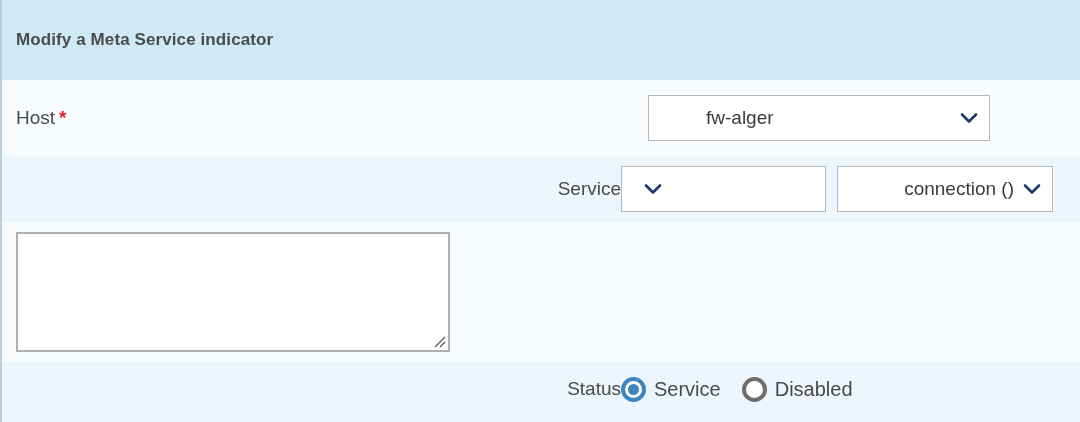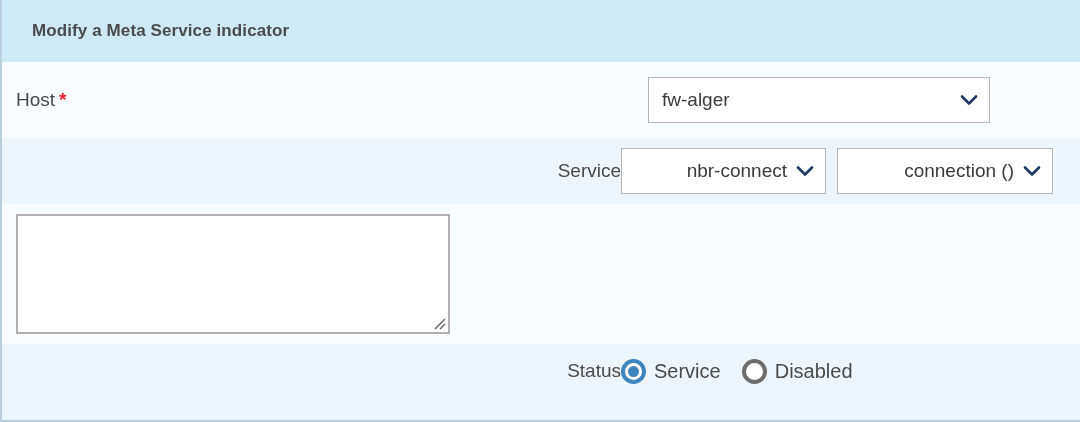--- a/index.html
+++ b/index.html
@@ -15,25 +15,25 @@
     position: relative;
     width: 1080px;
     height: 422px;
     box-sizing: border-box;
     border-left: 2px solid #b9cfdd;
     background: #f7fcfe;
     overflow: hidden;
   }
   
   .panel-header {
-    height: 62px;
+    height: 80px;
     background: #cfe9f5;
     display: flex;
     align-items: center;
-    padding-left: 30px;
+    padding-left: 14px;
     box-sizing: border-box;
   }
   .panel-header .title {
     font-size: 17px;
     font-weight: bold;
     color: #4b4b4b;
     letter-spacing: 0.1px;
   }
   
   .row {
@@ -78,20 +78,21 @@
     display: flex;
     align-items: center;
     padding: 0 10px 0 13px;
     cursor: pointer;
   }
   .select .sel-value {
     font-size: 19px;
     color: #3b3b3b;
     white-space: nowrap;
     flex: 1 1 auto;
+    margin-left: 44px;
   }
   .select-host    { width: 342px; }
   .select-service { width: 205px; }
   .select-metric  { width: 216px; margin-left: 11px; }
 
   .chevron {
     flex: 0 0 auto;
     width: 20px;
     height: 20px;
     margin-left: 8px;
@@ -206,21 +207,20 @@
       </div>
     </div>
   </div>
 
   <div class="row row-service even">
     <div class="row-label">
       <span>Service</span>
     </div>
     <div class="row-field">
       <div class="select select-service">
-        <span class="sel-value">nbr-connect</span>
         <span class="chevron">
           <svg width="18" height="12" viewBox="0 0 18 12" aria-hidden="true">
             <path d="M2 2.5 L9 9.5 L16 2.5" fill="none" stroke="#1f3864" stroke-width="2.6" stroke-linecap="round" stroke-linejoin="round"></path>
           </svg>
         </span>
       </div>
       <div class="select select-metric">
         <span class="sel-value">connection ()</span>
         <span class="chevron">
           <svg width="18" height="12" viewBox="0 0 18 12" aria-hidden="true">

